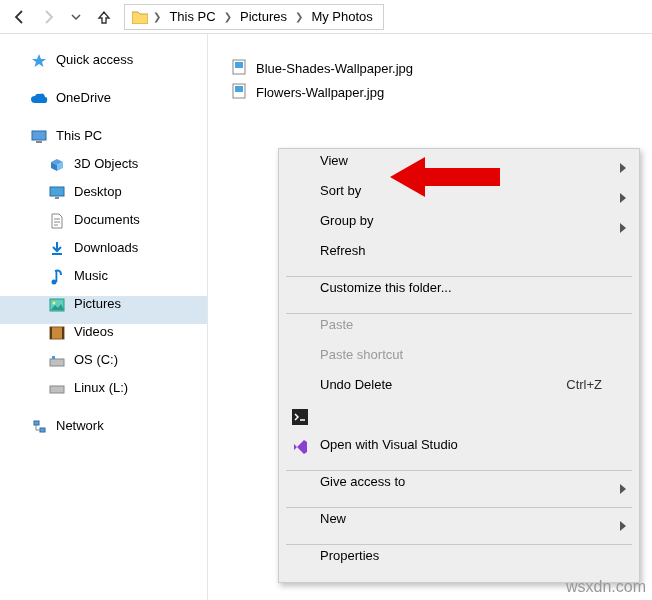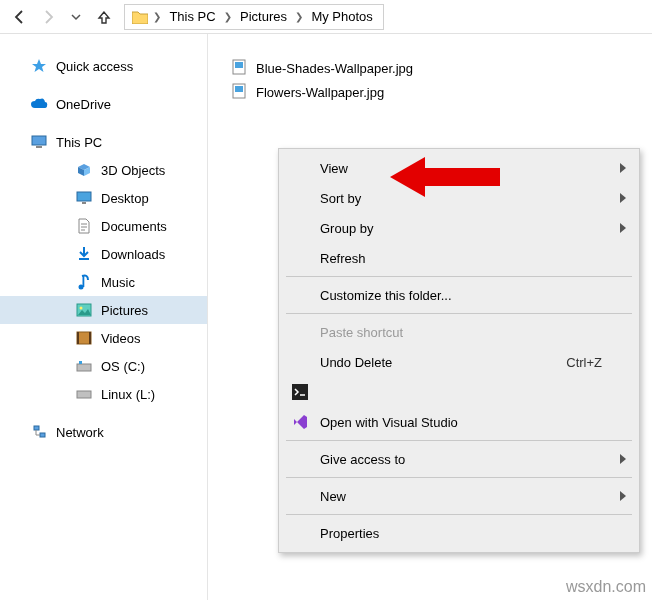--- a/index.html
+++ b/index.html
@@ -36,25 +36,25 @@
 }
 .toolbar .crumb { padding: 2px 4px; }
 .toolbar .chev { color: #666; font-size: 10px; }
 .content { display: flex; height: calc(100% - 34px); }
 .sidebar {
   width: 208px;
   border-right: 1px solid #e5e5e5;
   padding: 18px 0 0 0;
 }
 .sb-item {
-  display: flex; align-items: center;
+  display: flex; align-items: flex-start;
   height: 28px; padding-left: 30px;
   gap: 8px;
 }
-.sb-item.child { padding-left: 75px; }
+.sb-item.child { padding-left: 48px; }
 .sb-item.selected { background: #d8e6f2; }
 .sb-group-spacer { height: 10px; }
 .icon { width: 18px; height: 18px; display: inline-flex; align-items: center; justify-content: center; }
 .main {
   flex: 1;
   padding: 18px 0 0 22px;
   position: relative;
 }
 .file-item {
   display: flex; align-items: flex-end; gap: 8px;
@@ -63,21 +63,21 @@
 .context-menu {
   position: absolute;
   left: 278px; top: 148px;
   width: 362px;
   background: #eeeeee;
   border: 1px solid #ccc;
   box-shadow: 2px 3px 6px rgba(0,0,0,0.25);
   padding: 4px 1px;
 }
 .cm-item {
-  display: flex; align-items: center;
+  display: flex; 
   height: 30px;
   padding: 0 18px 0 40px;
   position: relative;
   color: #000;
 }
 .cm-item.disabled { color: #9a9a9a; }
 .cm-sub::after {
   content: "";
   position: absolute; right: 12px; top: 50%;
   transform: translateY(-50%);
@@ -298,20 +298,23 @@
     </div>
   <div class="cm-item">
       <span>Refresh</span>
     </div>
   <div class="cm-sep"></div>
   <div class="cm-item">
       <span>Customize this folder...</span>
     </div>
   <div class="cm-sep"></div>
   <div class="cm-item disabled">
+      <span>Paste</span>
+    </div>
+  <div class="cm-item disabled">
       <span>Paste shortcut</span>
     </div>
   <div class="cm-item">
     <span>Undo Delete</span>
     <span class="cm-shortcut">Ctrl+Z</span>
   </div>
   <div class="cm-item">
     <span class="cm-icon">
         <svg width="16" height="16" viewBox="0 0 16 16">
           <rect width="16" height="16" fill="#222"></rect>

